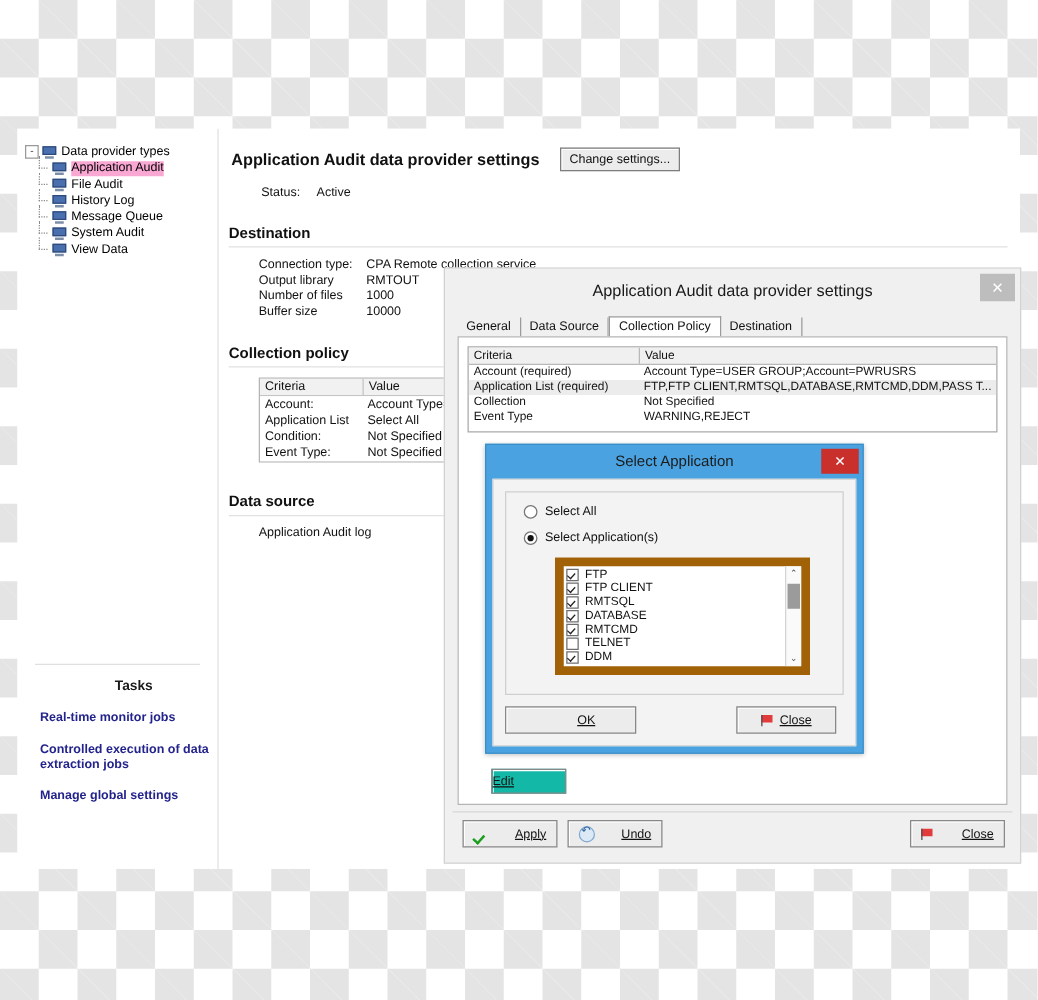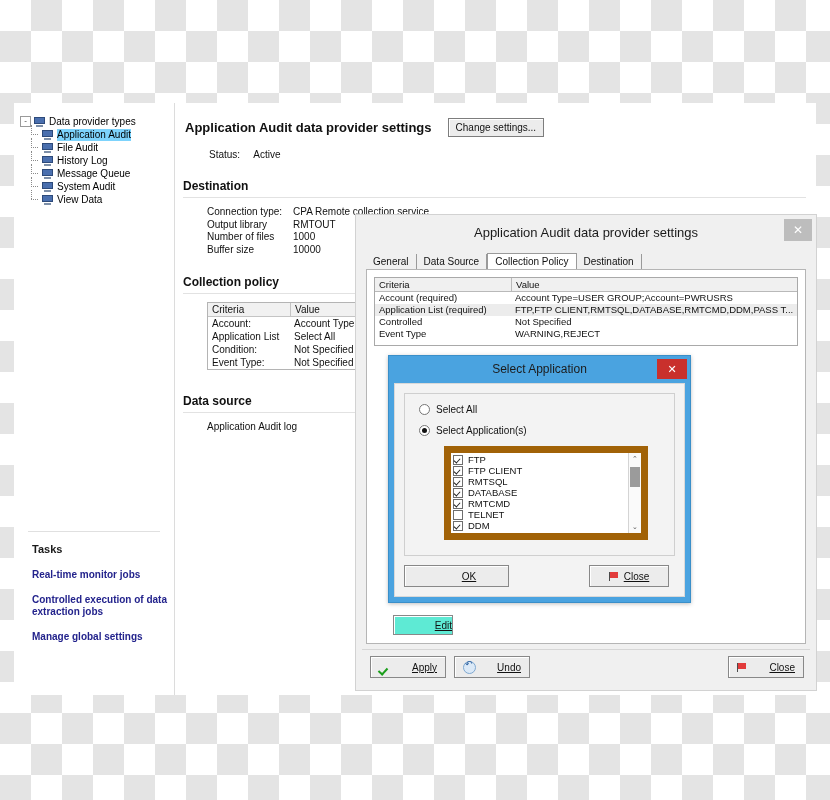--- a/index.html
+++ b/index.html
@@ -48,26 +48,26 @@
   }
   .pc-icon i{
     position:absolute;left:0;top:0;width:11px;height:7px;
     background:#4a6fae;border:1px solid #2d4a7a;box-sizing:border-box;
   }
   .pc-icon u{
     position:absolute;left:2px;bottom:0;width:7px;height:2px;
     background:#7d8fa8;
   }
   .tree-label{font-size:10px;color:#000;line-height:12px;}
-  .tree-row.selected .tree-label{background:#7dd3fc;}
+  .tree-row.selected .tree-label{background:#f9a8d4;}
 
   
   .tasks{position:absolute;left:18px;top:440px;width:150px;}
   .tasks-divider{position:absolute;left:14px;top:428px;width:132px;border-top:1px solid #e0e0e0;}
-  .tasks-title{font-size:11px;font-weight:bold;color:#1a1a1a;margin-bottom:14px;}
+  .tasks-title{font-size:11px;font-weight:bold;color:#1a1a1a;margin-bottom:14px;text-align:center;}
   .task-link{
     font-size:10px;font-weight:bold;color:#23238c;line-height:12px;
     margin-bottom:13px;cursor:pointer;
   }
 
   
   .content{
     position:absolute;left:161px;top:0;width:641px;height:592px;
     background:#ffffff;overflow:hidden;
   }
@@ -133,22 +133,22 @@
   }
   .grid .ghead{display:flex;background:#f0f0f0;border-bottom:1px solid #b9b9b9;}
   .grid .ghead div{padding:1px 4px;color:#111;}
   .grid .ghead .c1{width:128px;border-right:1px solid #b9b9b9;}
   .grid .grow{display:flex;line-height:12px;}
   .grid .grow.alt{background:#ececec;}
   .grid .grow div{padding:0 4px;color:#111;white-space:nowrap;overflow:hidden;}
   .grid .grow .c1{width:128px;flex:0 0 128px;}
   .btn-edit{
     position:absolute;left:26px;bottom:8px;width:58px;height:18px;font-size:10px;
-    background:#5eead4;border:1px solid #888;box-shadow:inset 1px 1px 0 #fff;
-    cursor:pointer;display:flex;align-items:center;justify-content:flex-end;color:#111;
+    background:#14b8a6;border:1px solid #888;box-shadow:inset 1px 1px 0 #fff;
+    cursor:pointer;display:flex;align-items:center;justify-content:flex-start;color:#111;
   }
   .footerbar{
     position:absolute;left:6px;right:6px;bottom:6px;height:34px;
     border-top:1px solid #d6d6d6;display:flex;align-items:center;
   }
   .fbtn{
     height:20px;min-width:58px;padding:0 8px;margin-left:8px;font-size:10px;
     background:#ececec;border:1px solid #888;box-shadow:inset 1px 1px 0 #fff;
     display:flex;align-items:center;justify-content:space-between;gap:4px;color:#111;cursor:pointer;
   }
@@ -391,21 +391,21 @@
       </div>
       <div class="grow">
         <div class="c1">Account  (required)</div>
         <div>Account Type=USER GROUP;Account=PWRUSRS</div>
       </div>
       <div class="grow alt">
         <div class="c1">Application List  (required)</div>
         <div>FTP,FTP CLIENT,RMTSQL,DATABASE,RMTCMD,DDM,PASS T...</div>
       </div>
       <div class="grow">
-        <div class="c1">Controlled</div>
+        <div class="c1">Collection</div>
         <div>Not Specified</div>
       </div>
       <div class="grow">
         <div class="c1">Event Type</div>
         <div>WARNING,REJECT</div>
       </div>
     </div>
 
     <div class="btn-edit">
       <span class="u">Edit</span>

